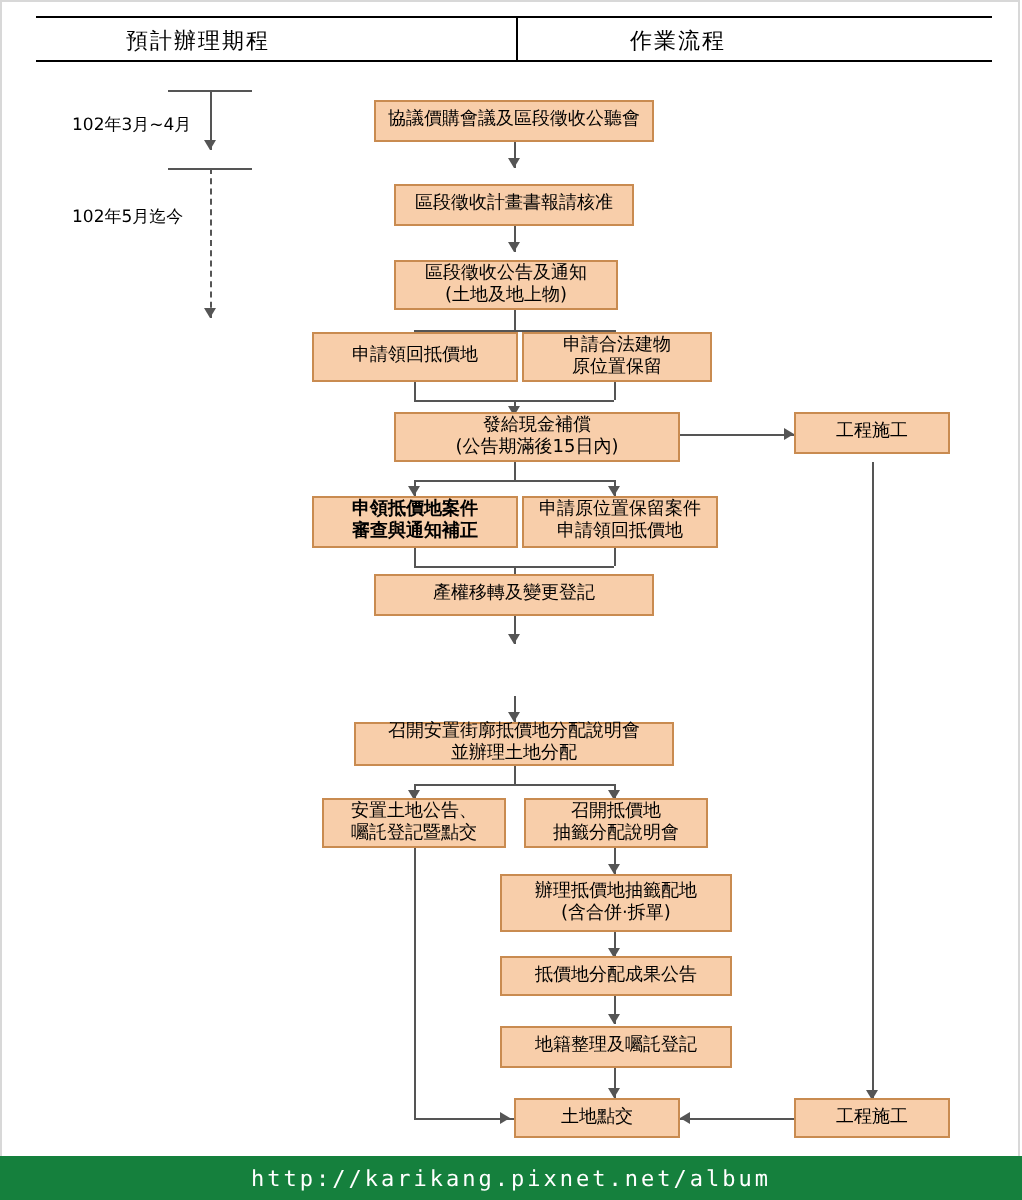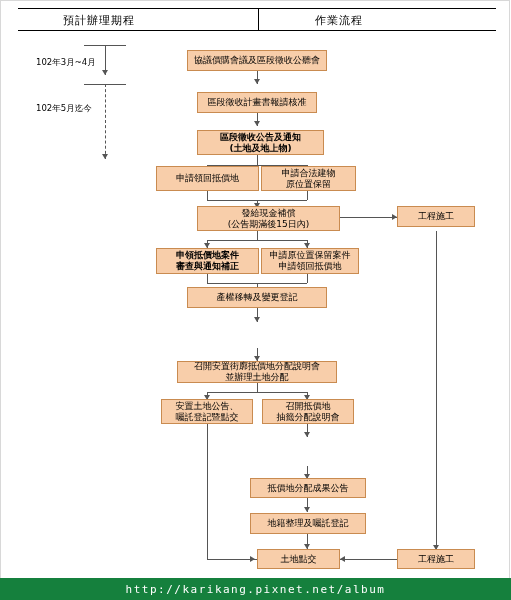--- a/index.html
+++ b/index.html
@@ -126,21 +126,21 @@
 
   <div class="hline" style="left:340px;top:559px;width:57px;"></div>
   <div class="arrow-l" style="left:340px;top:555.5px;"></div>
 
   <div class="box" style="left:187px;top:50px;width:140px;height:21px;">
       <span>協議價購會議及區段徵收公聽會</span>
     </div>
   <div class="box" style="left:197px;top:92px;width:120px;height:21px;">
       <span>區段徵收計畫書報請核准</span>
     </div>
-  <div class="box" style="left:197px;top:130px;width:127px;height:25px;font-weight:bold;">
+  <div class="box" style="left:197px;top:130px;width:112px;height:25px;">
       <span>區段徵收公告及通知
 (土地及地上物)</span>
     </div>
 
   <div class="box" style="left:156px;top:166px;width:103px;height:25px;">
       <span>申請領回抵價地</span>
     </div>
   <div class="box" style="left:261px;top:166px;width:95px;height:25px;">
       <span>申請合法建物
 原位置保留</span>
@@ -173,20 +173,24 @@
 
   <div class="box" style="left:161px;top:399px;width:92px;height:25px;">
       <span>安置土地公告、
 囑託登記暨點交</span>
     </div>
   <div class="box" style="left:262px;top:399px;width:92px;height:25px;">
       <span>召開抵價地
 抽籤分配說明會</span>
     </div>
 
+  <div class="box" style="left:250px;top:437px;width:116px;height:29px;">
+      <span>辦理抵價地抽籤配地
+(含合併·拆單)</span>
+    </div>
   <div class="box" style="left:250px;top:478px;width:116px;height:20px;">
       <span>抵價地分配成果公告</span>
     </div>
   <div class="box" style="left:250px;top:513px;width:116px;height:21px;">
       <span>地籍整理及囑託登記</span>
     </div>
 
   <div class="box" style="left:257px;top:549px;width:83px;height:20px;">
       <span>土地點交</span>
     </div>

